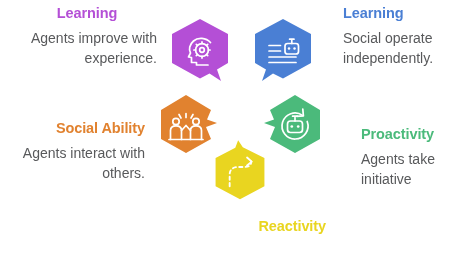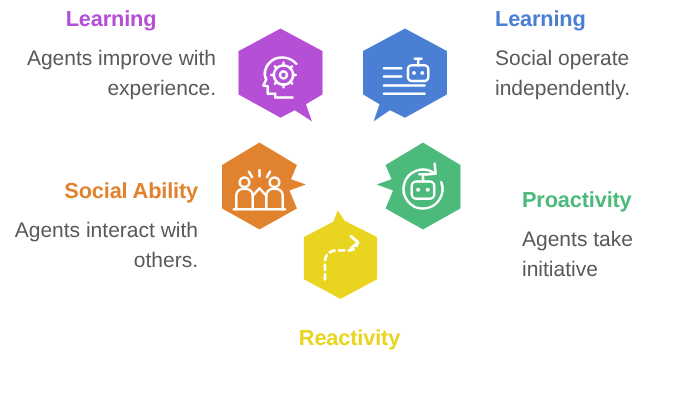--- a/index.html
+++ b/index.html
@@ -12,20 +12,21 @@
     height: 277px;
     position: relative;
     overflow: hidden;
     font-family: "Liberation Sans", sans-serif;
     background: #ffffff;
   }
 
   .stage {
     position: absolute;
     inset: 0;
+    margin-left: 13px;
   }
 
   
   .hex {
     position: absolute;
     width: 62px;
     height: 68px;
   }
   .hex svg {
     display: block;
@@ -77,21 +78,21 @@
   .t-social h3 { color: #e1822f; text-align: right; }
 
   .t-proactivity {
     left: 348px; top: 127px; width: 122px;
     text-align: left;
   }
   .t-proactivity h3 { color: #4bba7b; }
 
   .t-reactivity {
     left: 153px; top: 219px; width: 160px;
-    text-align: center;
+    text-align: right;
   }
   .t-reactivity h3 { color: #e9d520; }
 </style>
 </head>
 <body>
 
 <div class="stage">
 
   <div class="hex hex-learning">
     <svg viewBox="0 0 62 68" xmlns="http://www.w3.org/2000/svg" aria-hidden="true">

